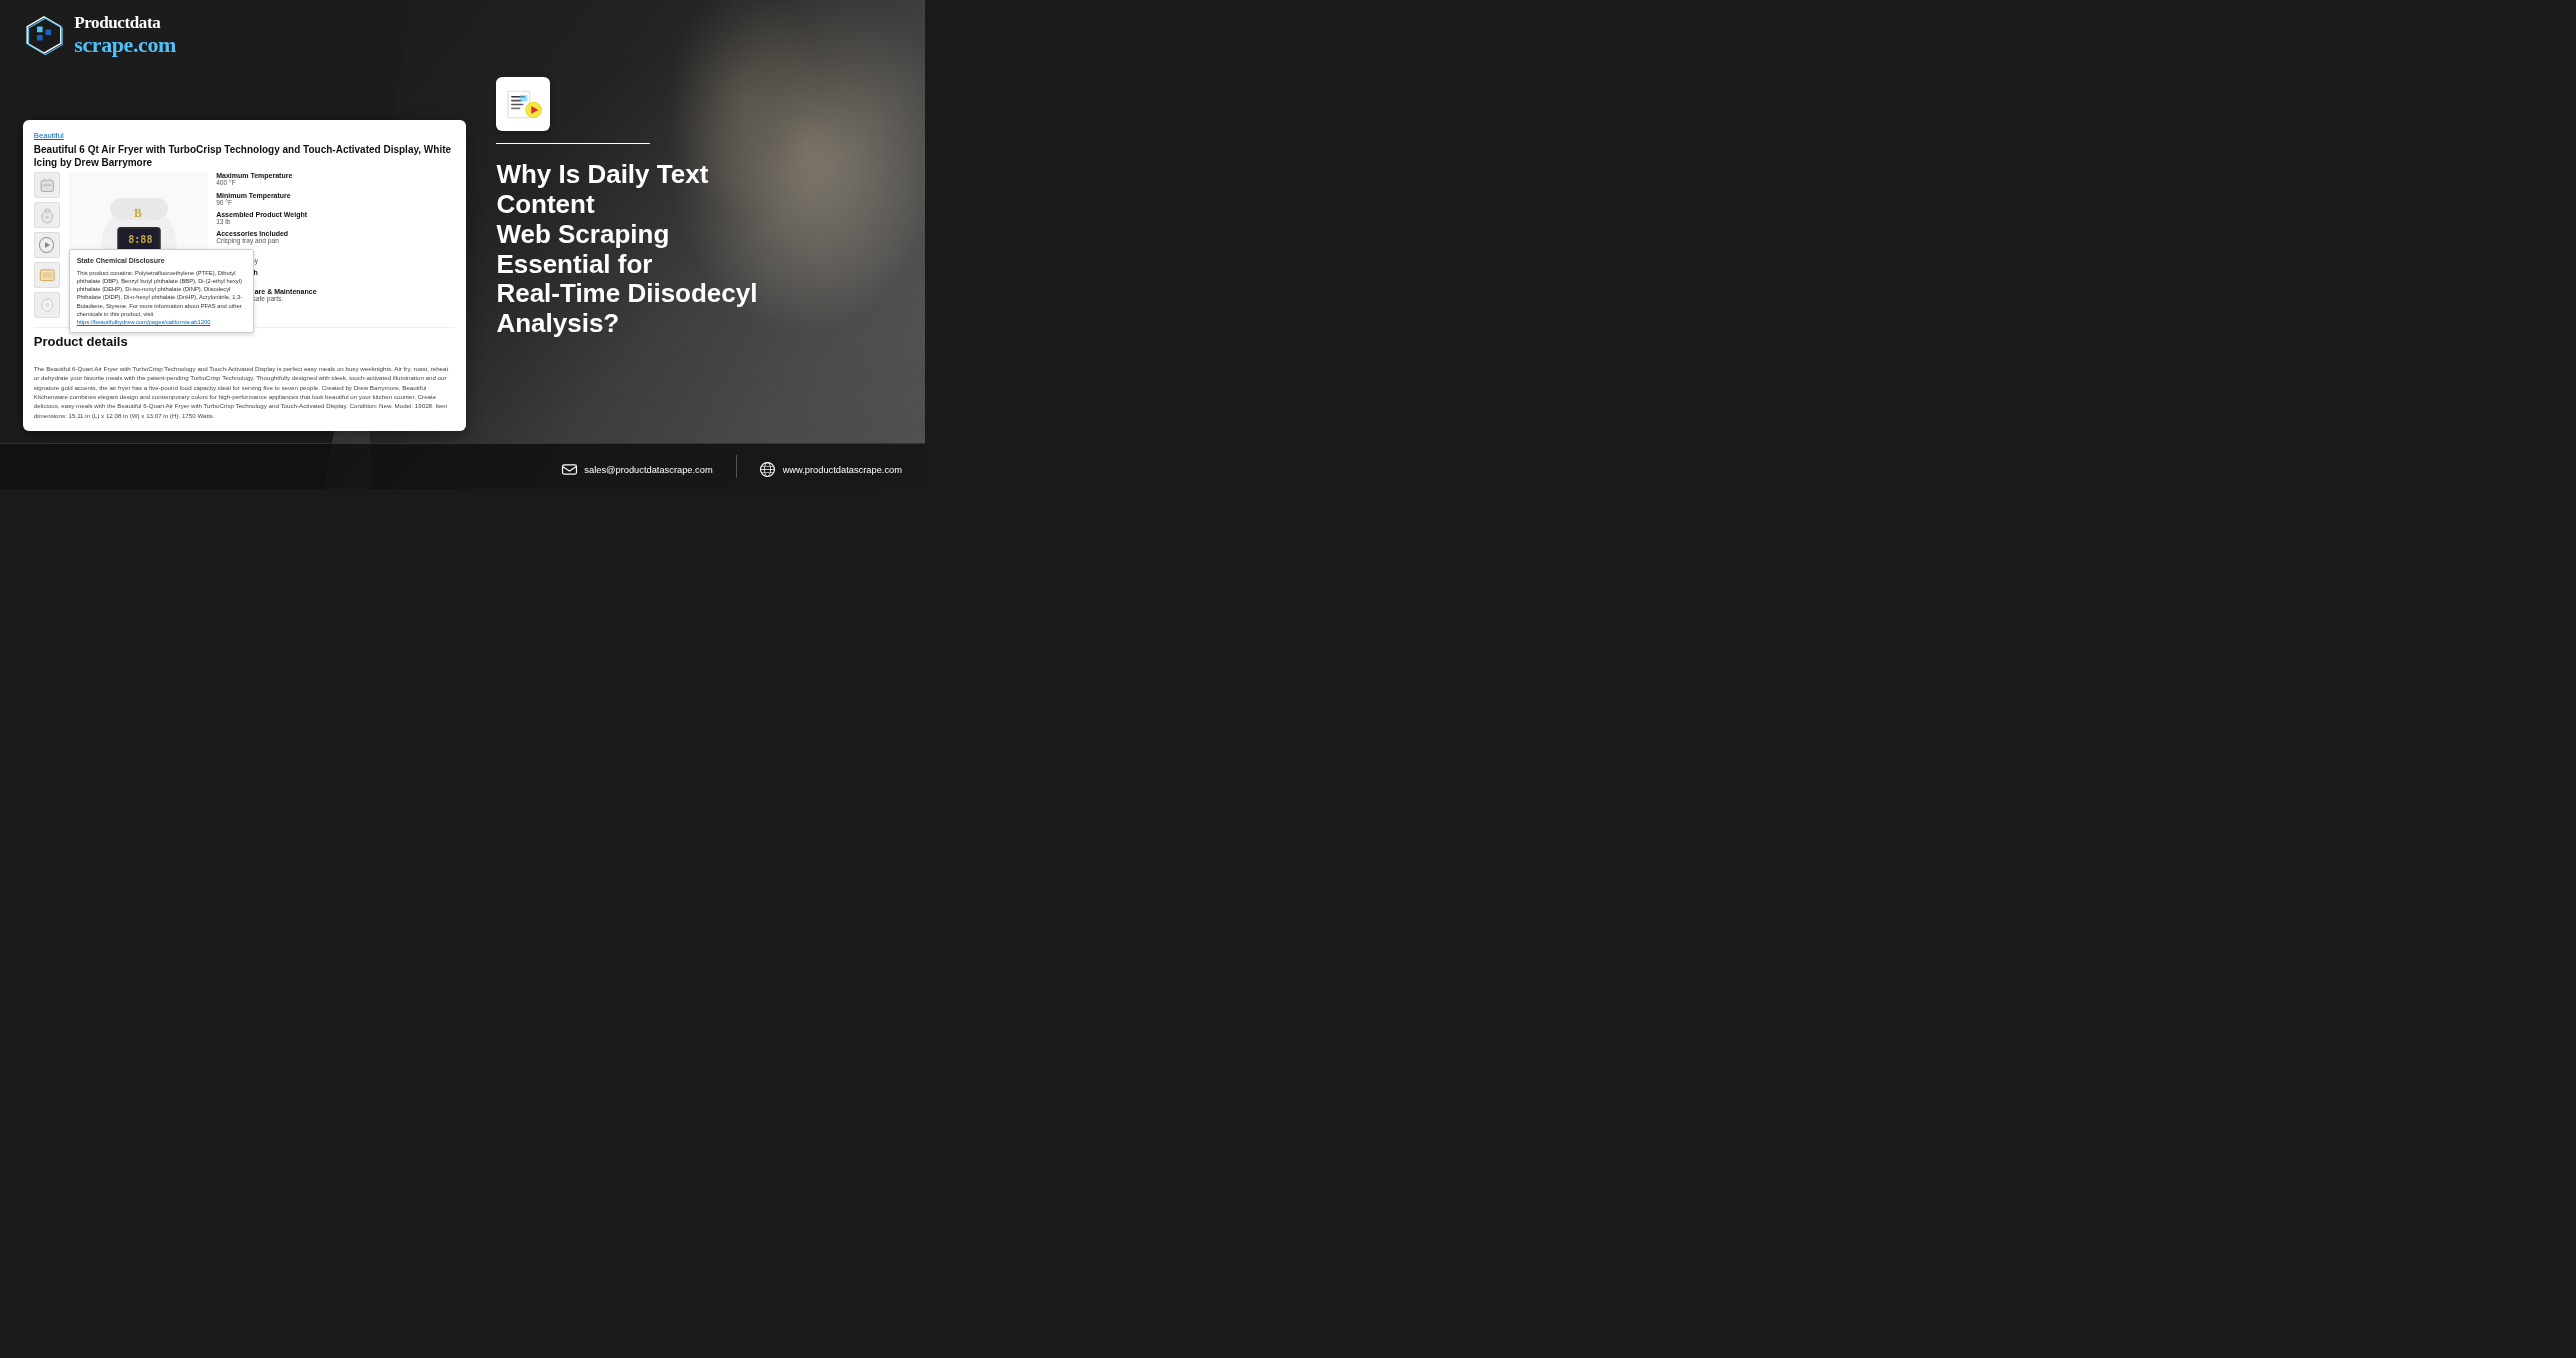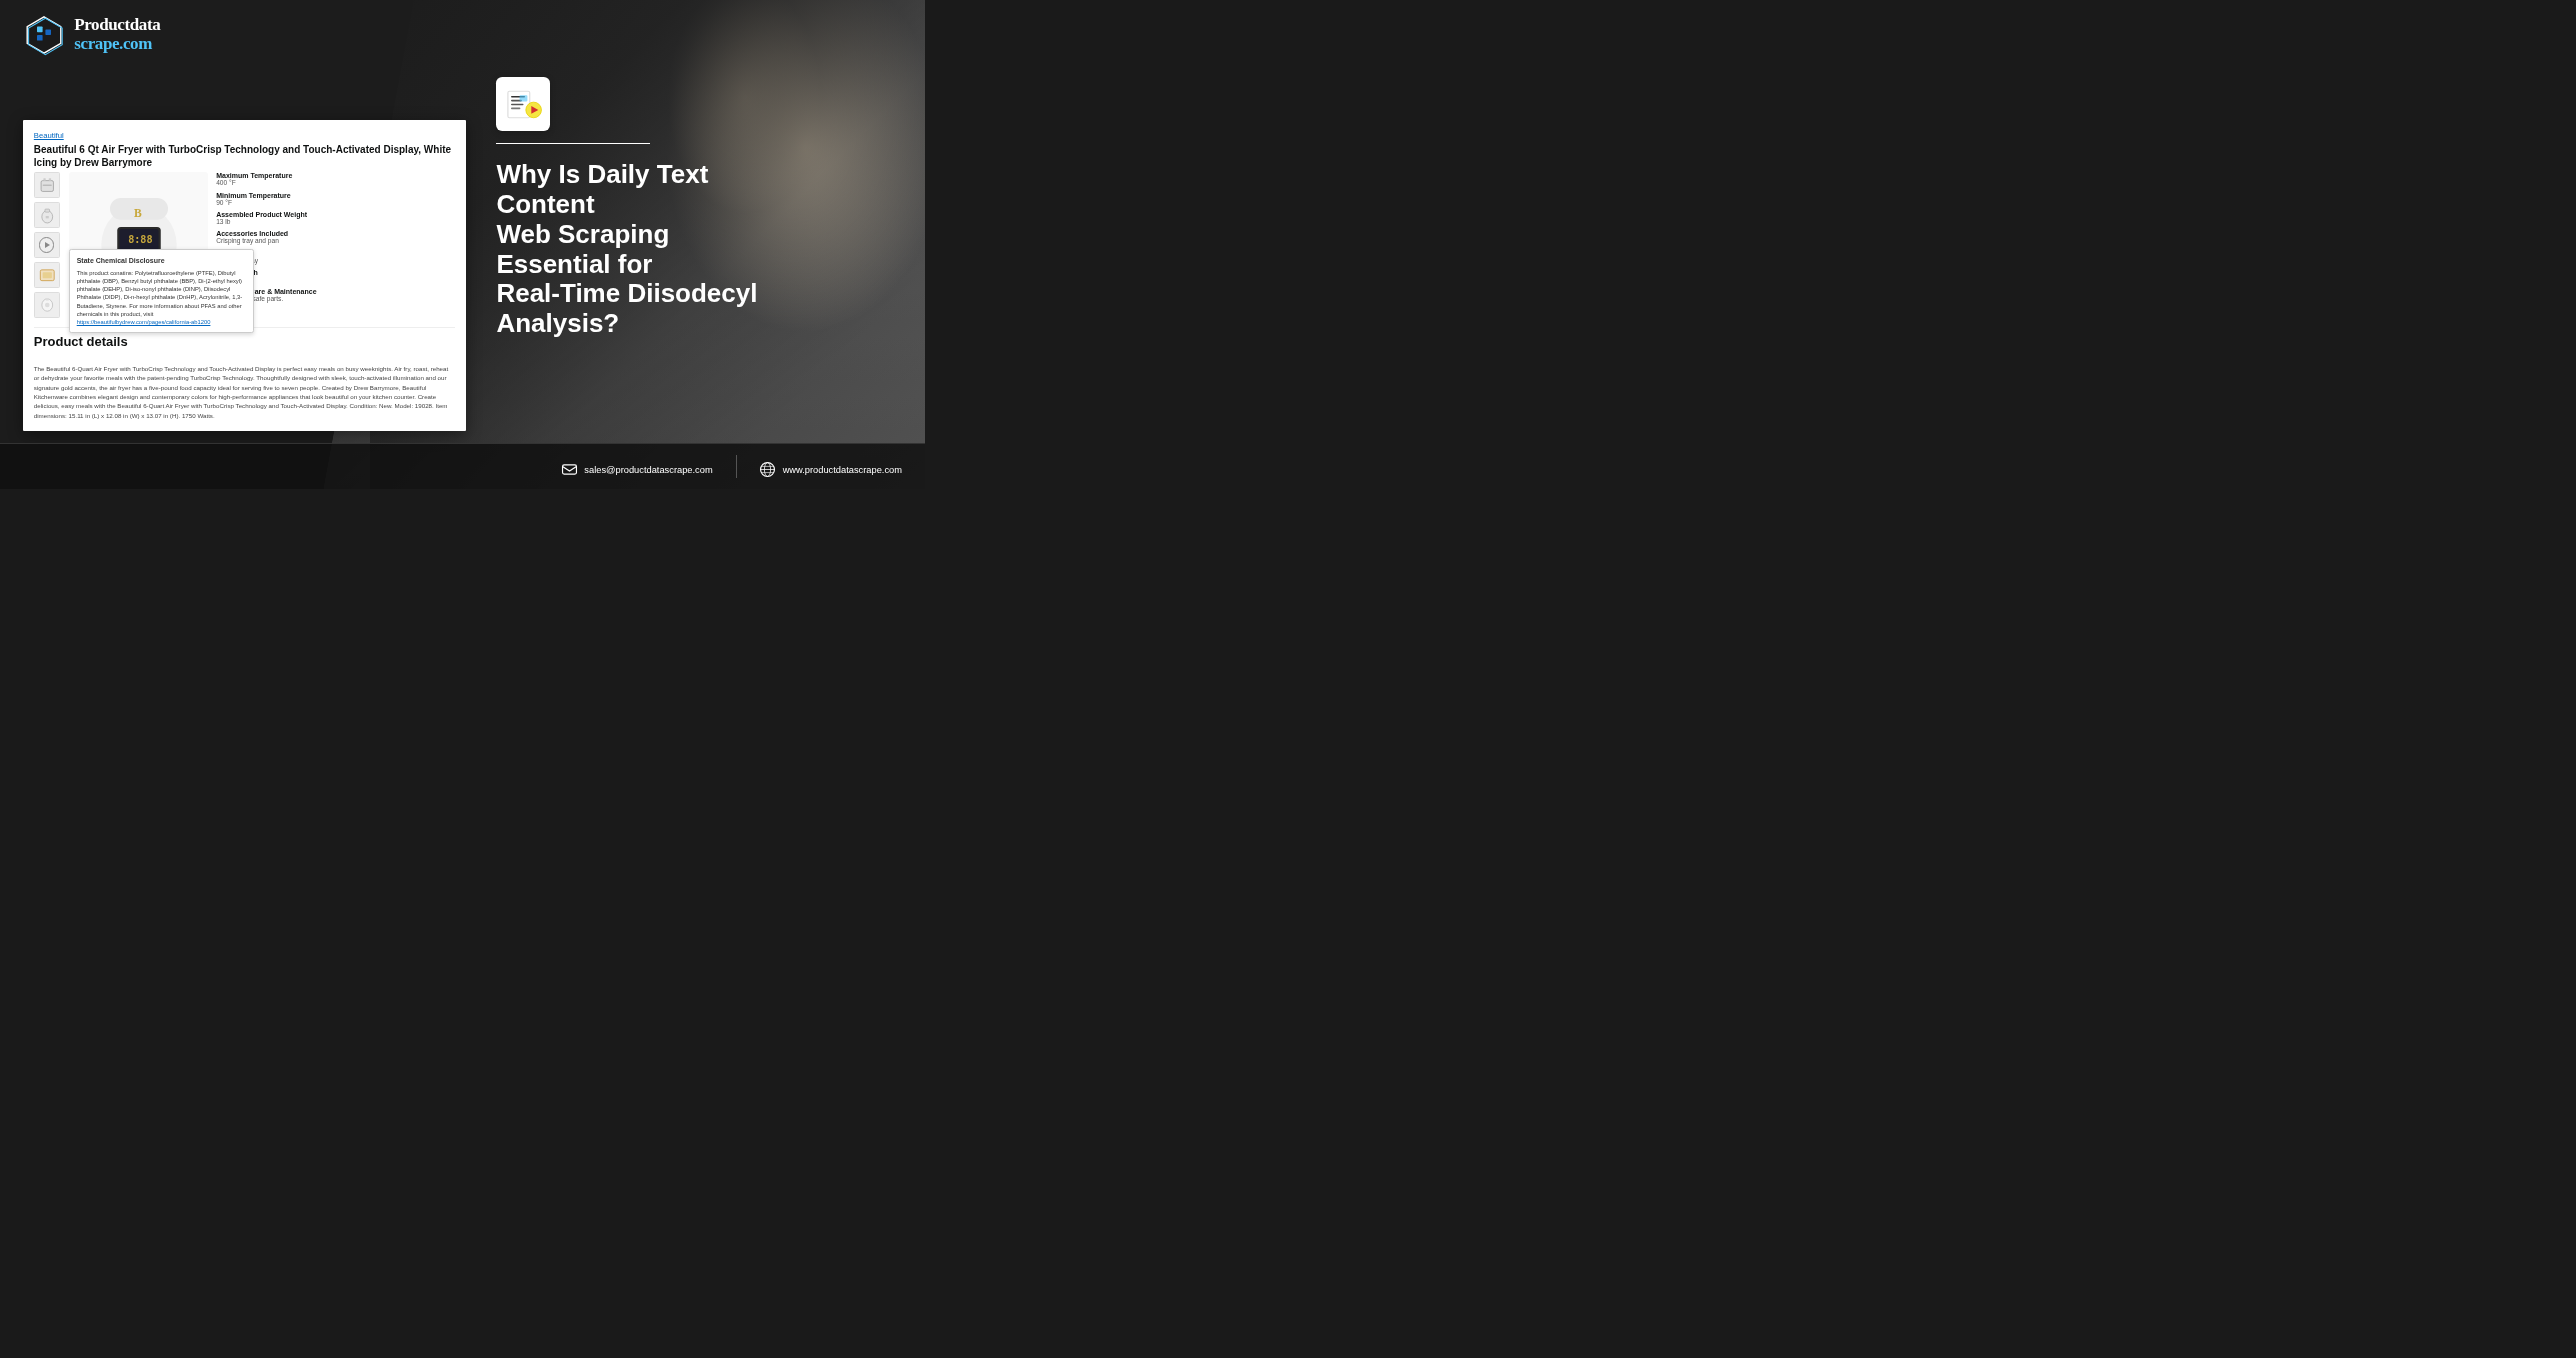--- a/index.html
+++ b/index.html
@@ -82,21 +82,21 @@
     }
 
     .logo-text-top {
       font-size: 17px;
       font-weight: 900;
       color: #fff;
       letter-spacing: -0.4px;
     }
 
     .logo-text-bottom {
-      font-size: 17px;
+      font-size: 22px;
       font-weight: 900;
       color: #fff;
       letter-spacing: -0.4px;
     }
 
     .logo-text-bottom span {
       color: #4fc3f7;
     }
 
     
@@ -115,21 +115,21 @@
       width: 52%;
       padding: 7.7px 15.4px 7.7px 23px;
       display: flex;
       flex-direction: column;
       justify-content: center;
     }
 
     
     .product-card {
       background: #fff;
-      border-radius: 1px;
+      border-radius: 6px;
       padding: 10.8px;
       font-size: 8.5px;
       color: #333;
       position: relative;
       box-shadow: 0 3.1px 15.4px rgba(0,0,0,0.4);
       max-height: 378px;
       overflow: hidden;
     }
 
     .product-brand {

